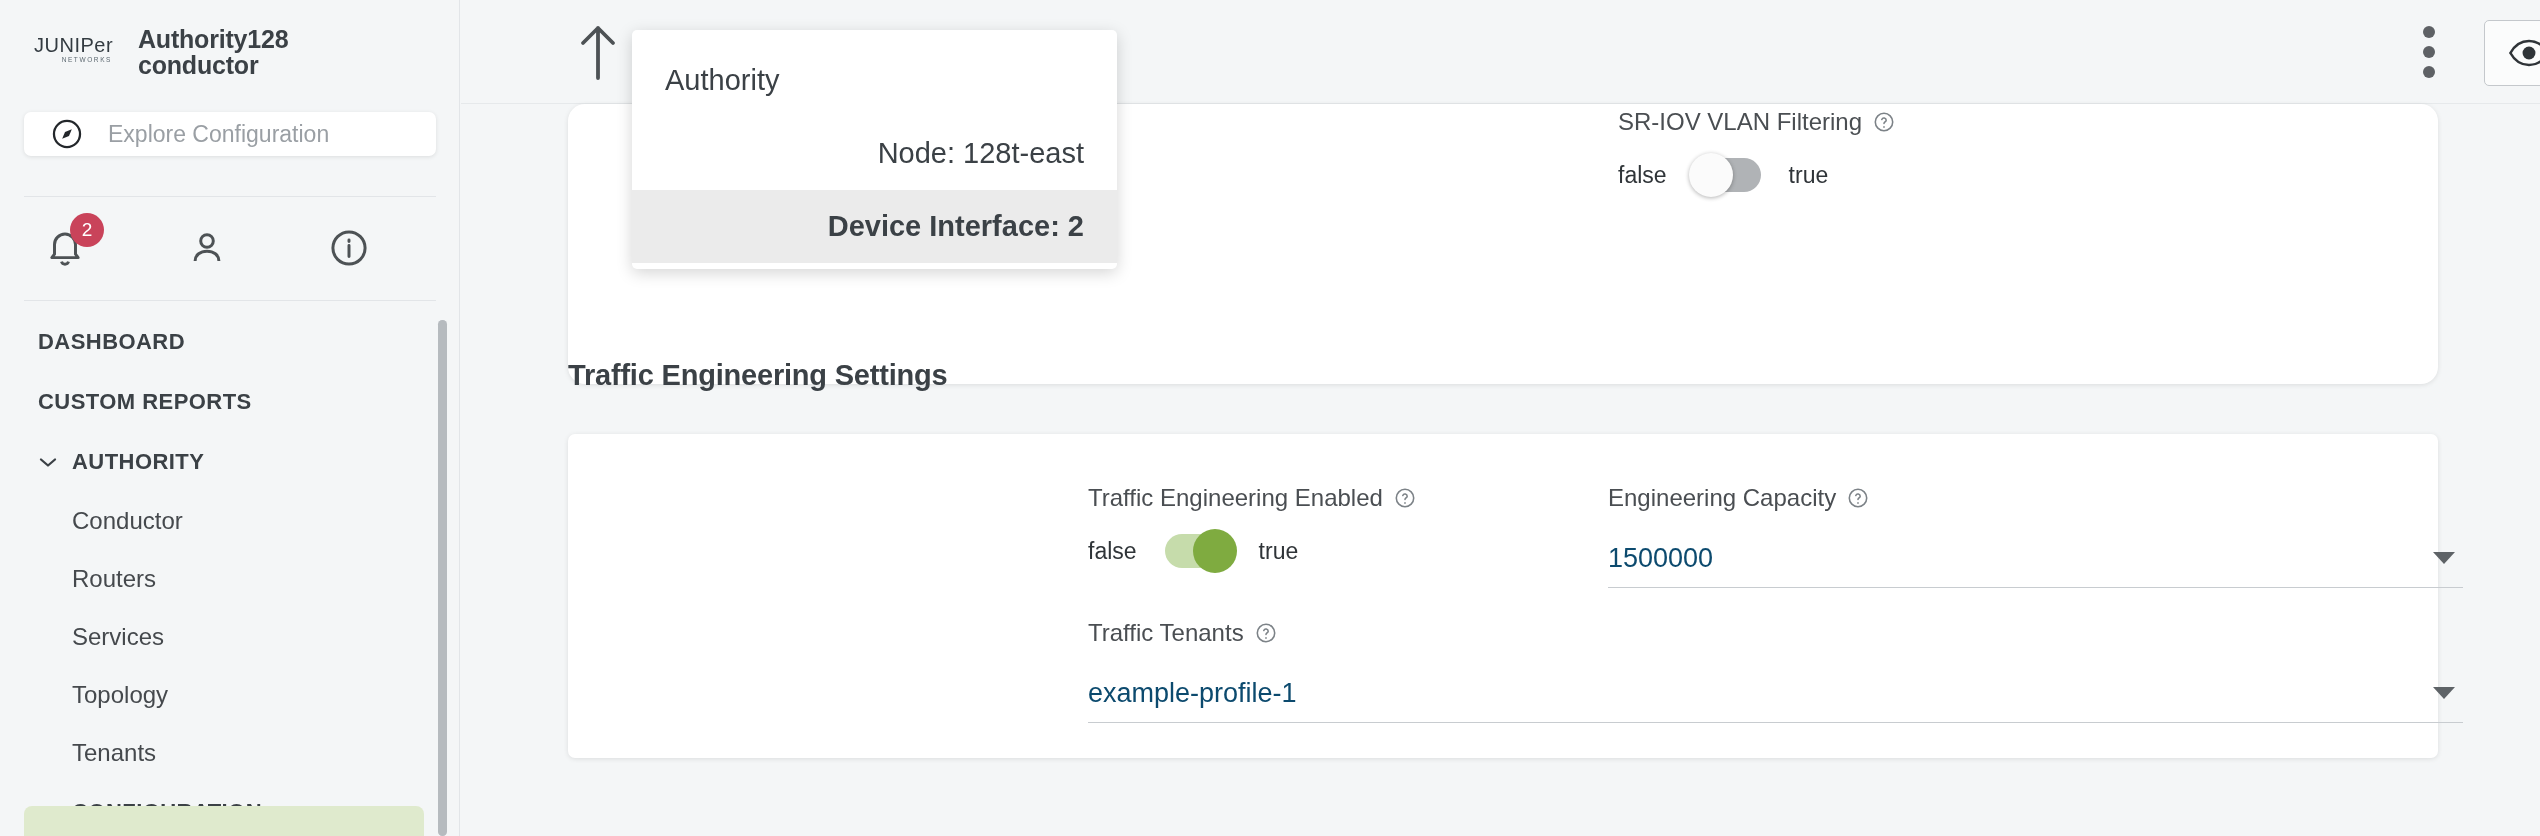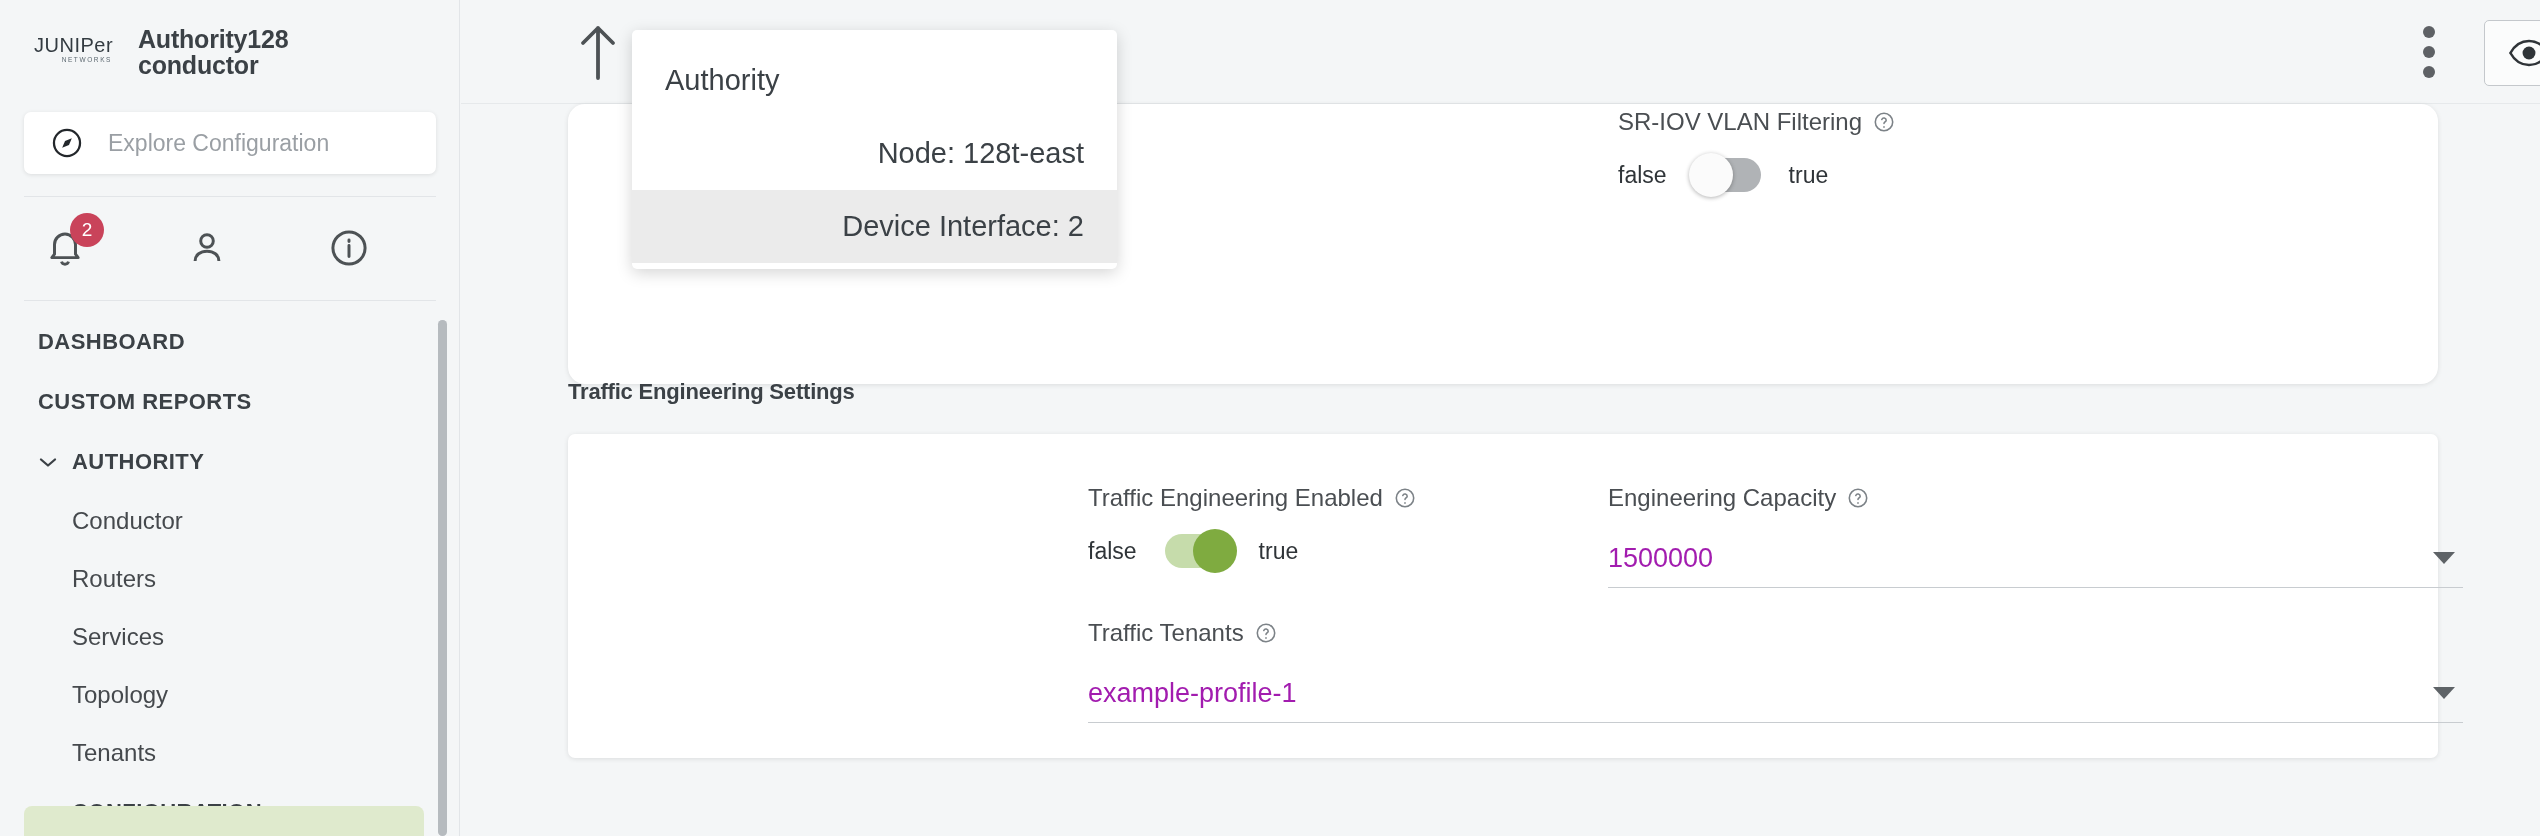--- a/index.html
+++ b/index.html
@@ -32,21 +32,21 @@
     font-size: 6.5px; letter-spacing: 1.6px; color: #5c6870;
     text-align: right; margin-top: 1px;
   }
   .brand-text {
     font-size: 25px; font-weight: bold; color: #3b4146;
     line-height: 1.06; letter-spacing: -.2px;
   }
 
   .explore-box {
     position: absolute; left: 24px; top: 112px;
-    width: 412px; height: 62px;
+    width: 412px; height: 44px;
     background: #fff; border-radius: 7px;
     box-shadow: 0 1px 4px rgba(0,0,0,.10);
     display: flex; align-items: center; padding-left: 26px; gap: 24px;
   }
   .compass { width: 34px; height: 34px; flex: none; }
   .explore-ph { font-size: 23px; color: #9a9fa4; }
 
   .divider { position: absolute; left: 24px; width: 412px; height: 1px; background: #e2e5e8; }
 
   .icon-row {
@@ -111,21 +111,21 @@
     position: absolute; left: 632px; top: 30px;
     width: 485px; background: #fff; border-radius: 5px;
     box-shadow: 0 4px 16px rgba(0,0,0,.17);
     padding: 14px 0 6px 0; z-index: 40;
   }
   .dd-item {
     font-size: 29px; color: #3b4146;
     padding: 20px 33px; text-align: right; white-space: nowrap;
   }
   .dd-item.lvl0 { text-align: left; }
-  .dd-item.active { background: #ebebeb; }
+  .dd-item.active { background: #ebebeb; font-weight: bold; }
 
   
   .main { position: absolute; left: 461px; top: 104px; width: 2079px; height: 732px; }
 
   .card-top {
     position: absolute; left: 107px; top: 0px;
     width: 1870px; height: 280px;
     background: #fff; border-radius: 17px;
     box-shadow: 0 1px 5px rgba(0,0,0,.10);
   }
@@ -140,35 +140,34 @@
   .tg {
     width: 66px; height: 34px; border-radius: 17px; position: relative; flex: none;
   }
   .tg.off { background: #b0b3b6; }
   .tg.on  { background: #c6dcab; }
   .tg .knob { position: absolute; top: -5px; width: 44px; height: 44px; border-radius: 50%; }
   .tg.off .knob { left: -6px; background: #fbfbfb; box-shadow: 0 1px 4px rgba(0,0,0,.3); }
   .tg.on  .knob { right: -6px; background: #7fab40; }
 
   .sec-title {
-    position: absolute; font-size: 22px; color: #3b4146; font-weight: bold;
+    position: absolute; font-size: 29px; color: #3b4146; font-weight: bold;
     letter-spacing: -.2px;
-    margin-top: 20px;
   }
   .card-te {
     position: absolute; left: 107px; top: 330px;
     width: 1870px; height: 324px;
     background: #fff; border-radius: 7px;
     box-shadow: 0 1px 5px rgba(0,0,0,.10);
   }
   .sel {
     position: relative; border-bottom: 1px solid #c8ccd0;
     height: 58px; display: flex; align-items: center;
   }
-  .sel .val { font-size: 27px; color: #a21caf; }
+  .sel .val { font-size: 27px; color: #0c4a6e; }
   .caret {
     position: absolute; right: 8px; top: 22px;
     width: 0; height: 0;
     border-left: 11px solid transparent; border-right: 11px solid transparent;
     border-top: 12px solid #5e6367;
   }
 </style>
 </head>
 <body>
 

